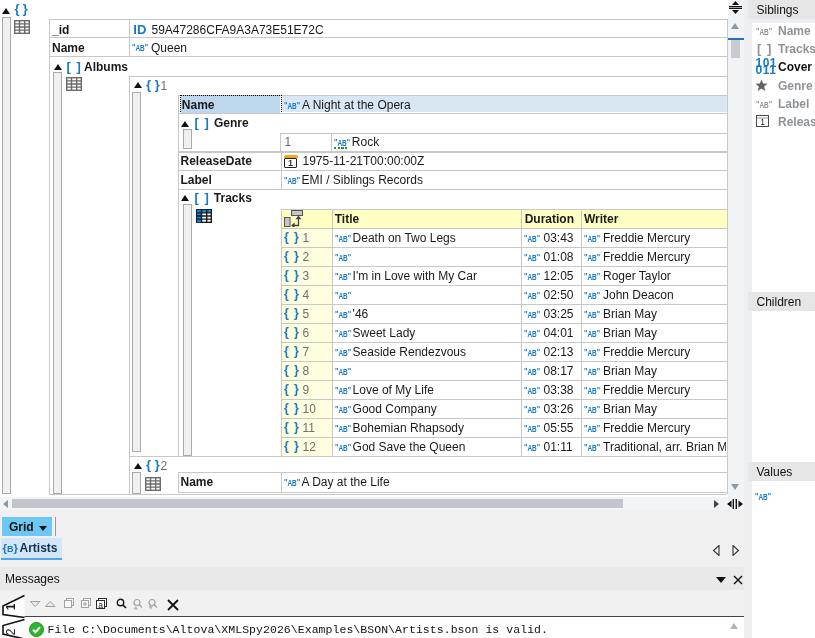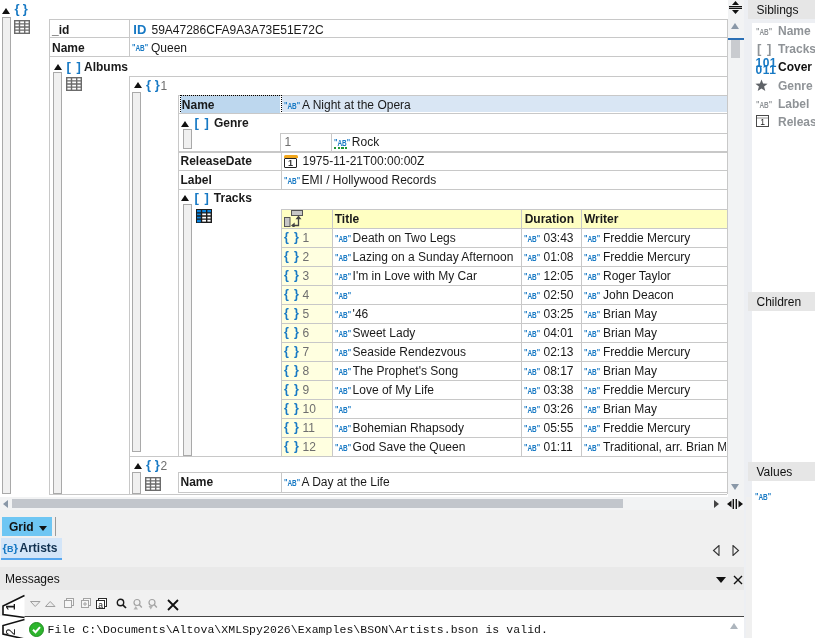--- a/index.html
+++ b/index.html
@@ -75,21 +75,21 @@
 <div class="a" style="left:333.8px;top:147px;width:14.5px;height:2.2px;background:repeating-linear-gradient(to right,#1f9636 0,#1f9636 2.2px,transparent 2.2px,transparent 3.7px)"></div>
 <div class="ln" style="left:178px;top:151.8px;width:549px;height:1px;background:#c8c8c8"></div>
 <div class="t b" style="left:180.5px;top:153.6px;line-height:14px">ReleaseDate</div>
 <div class="a" style="left:284px;top:154.8px;width:13.5px;height:3.2px;background:#f2a71d;border-radius:1.5px 1.5px 0 0"></div>
 <div class="a" style="left:284px;top:157.8px;width:11px;height:8px;border:1.4px solid #222;border-radius:1px;background:#fff;font-size:9px;font-weight:bold;text-align:center;line-height:9px;color:#333">1</div>
 <div class="t t" style="left:302.5px;top:153.6px;line-height:14px">1975-11-21T00:00:00Z</div>
 <div class="ln" style="left:178px;top:169.8px;width:549px;height:1px;background:#c8c8c8"></div>
 <div class="ln" style="left:281px;top:151.8px;width:1px;height:37.599999999999994px;background:#c8c8c8"></div>
 <div class="t b" style="left:180.5px;top:172.6px;line-height:14px">Label</div>
 <div class="a" style="left:283.5px;top:174.8px;color:#1779c4;font-weight:bold;font-size:9.5px;line-height:9px;transform:scaleX(0.76);transform-origin:0 0;white-space:nowrap">"<span style="font-size:8.5px;vertical-align:-1.2px">AB</span>"</div>
-<div class="t t" style="left:301.5px;top:172.6px;line-height:14px">EMI / Hollywood Records</div>
+<div class="t t" style="left:301.5px;top:172.6px;line-height:14px">EMI / Siblings Records</div>
 <div class="ln" style="left:178px;top:189.4px;width:549px;height:1px;background:#c8c8c8"></div>
 <div class="tri" style="left:181.3px;top:195.3px"></div>
 <div class="t b blue" style="left:194.6px;top:191.1px;font-size:13px;line-height:13px">[<i style="display:inline-block;width:5.6px"></i>]</div>
 <div class="t b" style="left:213.8px;top:191.8px;line-height:13px">Tracks</div>
 <div class="bar" style="left:182.5px;top:203.5px;height:250.0px"></div>
 <svg class="a" style="left:196px;top:209px" width="16" height="14" viewBox="0 0 16 14">
       <rect x="0.7" y="0.7" width="14.6" height="12.6" fill="#fff" stroke="#1c1c1c" stroke-width="1.4"></rect>
       <rect x="1" y="1" width="14" height="3" fill="#0a85e0"></rect>
       <rect x="1" y="4" width="4.7" height="9.3" fill="#0a85e0"></rect>
       <path d="M0 3.9h16M0 7h16M0 10.1h16M5.5 0v14M10.7 0v14" stroke="#1c1c1c" stroke-width="1.4" fill="none"></path>
@@ -128,21 +128,20 @@
 <div class="t gry" style="left:302.5px;top:231.2px;line-height:14px">1</div>
 <div class="a" style="left:334.6px;top:233.2px;color:#1779c4;font-weight:bold;font-size:9.5px;line-height:9px;transform:scaleX(0.76);transform-origin:0 0;white-space:nowrap">"<span style="font-size:8.5px;vertical-align:-1.2px">AB</span>"</div>
 <div class="cell" style="left:352.6px;top:231.2px;width:166.5px;line-height:14px">Death on Two Legs</div>
 <div class="a" style="left:524px;top:233.2px;color:#1779c4;font-weight:bold;font-size:9.5px;line-height:9px;transform:scaleX(0.76);transform-origin:0 0;white-space:nowrap">"<span style="font-size:8.5px;vertical-align:-1.2px">AB</span>"</div>
 <div class="t t" style="left:543.5px;top:231.2px;line-height:14px">03:43</div>
 <div class="a" style="left:584px;top:233.2px;color:#1779c4;font-weight:bold;font-size:9.5px;line-height:9px;transform:scaleX(0.76);transform-origin:0 0;white-space:nowrap">"<span style="font-size:8.5px;vertical-align:-1.2px">AB</span>"</div>
 <div class="cell" style="left:603px;top:231.2px;width:123px;line-height:14px">Freddie Mercury</div>
 <div class="t b blue" style="left:284px;top:249.16px;font-size:12.5px;line-height:15px">{<i style="display:inline-block;width:5px"></i>}</div>
 <div class="t gry" style="left:302.5px;top:250.16px;line-height:14px">2</div>
 <div class="a" style="left:334.6px;top:252.16px;color:#1779c4;font-weight:bold;font-size:9.5px;line-height:9px;transform:scaleX(0.76);transform-origin:0 0;white-space:nowrap">"<span style="font-size:8.5px;vertical-align:-1.2px">AB</span>"</div>
-<div class="cell" style="left:352.6px;top:250.16px;width:166.5px;line-height:14px">Lazing on a Sunday Afternoon</div>
 <div class="a" style="left:524px;top:252.16px;color:#1779c4;font-weight:bold;font-size:9.5px;line-height:9px;transform:scaleX(0.76);transform-origin:0 0;white-space:nowrap">"<span style="font-size:8.5px;vertical-align:-1.2px">AB</span>"</div>
 <div class="t t" style="left:543.5px;top:250.16px;line-height:14px">01:08</div>
 <div class="a" style="left:584px;top:252.16px;color:#1779c4;font-weight:bold;font-size:9.5px;line-height:9px;transform:scaleX(0.76);transform-origin:0 0;white-space:nowrap">"<span style="font-size:8.5px;vertical-align:-1.2px">AB</span>"</div>
 <div class="cell" style="left:603px;top:250.16px;width:123px;line-height:14px">Freddie Mercury</div>
 <div class="t b blue" style="left:284px;top:268.12px;font-size:12.5px;line-height:15px">{<i style="display:inline-block;width:5px"></i>}</div>
 <div class="t gry" style="left:302.5px;top:269.12px;line-height:14px">3</div>
 <div class="a" style="left:334.6px;top:271.12px;color:#1779c4;font-weight:bold;font-size:9.5px;line-height:9px;transform:scaleX(0.76);transform-origin:0 0;white-space:nowrap">"<span style="font-size:8.5px;vertical-align:-1.2px">AB</span>"</div>
 <div class="cell" style="left:352.6px;top:269.12px;width:166.5px;line-height:14px">I'm in Love with My Car</div>
 <div class="a" style="left:524px;top:271.12px;color:#1779c4;font-weight:bold;font-size:9.5px;line-height:9px;transform:scaleX(0.76);transform-origin:0 0;white-space:nowrap">"<span style="font-size:8.5px;vertical-align:-1.2px">AB</span>"</div>
 <div class="t t" style="left:543.5px;top:269.12px;line-height:14px">12:05</div>
@@ -175,36 +174,36 @@
 <div class="t gry" style="left:302.5px;top:344.96px;line-height:14px">7</div>
 <div class="a" style="left:334.6px;top:346.96px;color:#1779c4;font-weight:bold;font-size:9.5px;line-height:9px;transform:scaleX(0.76);transform-origin:0 0;white-space:nowrap">"<span style="font-size:8.5px;vertical-align:-1.2px">AB</span>"</div>
 <div class="cell" style="left:352.6px;top:344.96px;width:166.5px;line-height:14px">Seaside Rendezvous</div>
 <div class="a" style="left:524px;top:346.96px;color:#1779c4;font-weight:bold;font-size:9.5px;line-height:9px;transform:scaleX(0.76);transform-origin:0 0;white-space:nowrap">"<span style="font-size:8.5px;vertical-align:-1.2px">AB</span>"</div>
 <div class="t t" style="left:543.5px;top:344.96px;line-height:14px">02:13</div>
 <div class="a" style="left:584px;top:346.96px;color:#1779c4;font-weight:bold;font-size:9.5px;line-height:9px;transform:scaleX(0.76);transform-origin:0 0;white-space:nowrap">"<span style="font-size:8.5px;vertical-align:-1.2px">AB</span>"</div>
 <div class="cell" style="left:603px;top:344.96px;width:123px;line-height:14px">Freddie Mercury</div>
 <div class="t b blue" style="left:284px;top:362.92px;font-size:12.5px;line-height:15px">{<i style="display:inline-block;width:5px"></i>}</div>
 <div class="t gry" style="left:302.5px;top:363.92px;line-height:14px">8</div>
 <div class="a" style="left:334.6px;top:365.92px;color:#1779c4;font-weight:bold;font-size:9.5px;line-height:9px;transform:scaleX(0.76);transform-origin:0 0;white-space:nowrap">"<span style="font-size:8.5px;vertical-align:-1.2px">AB</span>"</div>
-<div class="cell" style="left:352.6px;top:363.92px;width:166.5px;line-height:14px">The Prophet's Song</div>
 <div class="a" style="left:524px;top:365.92px;color:#1779c4;font-weight:bold;font-size:9.5px;line-height:9px;transform:scaleX(0.76);transform-origin:0 0;white-space:nowrap">"<span style="font-size:8.5px;vertical-align:-1.2px">AB</span>"</div>
 <div class="t t" style="left:543.5px;top:363.92px;line-height:14px">08:17</div>
 <div class="a" style="left:584px;top:365.92px;color:#1779c4;font-weight:bold;font-size:9.5px;line-height:9px;transform:scaleX(0.76);transform-origin:0 0;white-space:nowrap">"<span style="font-size:8.5px;vertical-align:-1.2px">AB</span>"</div>
 <div class="cell" style="left:603px;top:363.92px;width:123px;line-height:14px">Brian May</div>
 <div class="t b blue" style="left:284px;top:381.88px;font-size:12.5px;line-height:15px">{<i style="display:inline-block;width:5px"></i>}</div>
 <div class="t gry" style="left:302.5px;top:382.88px;line-height:14px">9</div>
 <div class="a" style="left:334.6px;top:384.88px;color:#1779c4;font-weight:bold;font-size:9.5px;line-height:9px;transform:scaleX(0.76);transform-origin:0 0;white-space:nowrap">"<span style="font-size:8.5px;vertical-align:-1.2px">AB</span>"</div>
 <div class="cell" style="left:352.6px;top:382.88px;width:166.5px;line-height:14px">Love of My Life</div>
 <div class="a" style="left:524px;top:384.88px;color:#1779c4;font-weight:bold;font-size:9.5px;line-height:9px;transform:scaleX(0.76);transform-origin:0 0;white-space:nowrap">"<span style="font-size:8.5px;vertical-align:-1.2px">AB</span>"</div>
 <div class="t t" style="left:543.5px;top:382.88px;line-height:14px">03:38</div>
 <div class="a" style="left:584px;top:384.88px;color:#1779c4;font-weight:bold;font-size:9.5px;line-height:9px;transform:scaleX(0.76);transform-origin:0 0;white-space:nowrap">"<span style="font-size:8.5px;vertical-align:-1.2px">AB</span>"</div>
 <div class="cell" style="left:603px;top:382.88px;width:123px;line-height:14px">Freddie Mercury</div>
 <div class="t b blue" style="left:284px;top:400.84px;font-size:12.5px;line-height:15px">{<i style="display:inline-block;width:5px"></i>}</div>
 <div class="t gry" style="left:302.5px;top:401.84px;line-height:14px">10</div>
 <div class="a" style="left:334.6px;top:403.84px;color:#1779c4;font-weight:bold;font-size:9.5px;line-height:9px;transform:scaleX(0.76);transform-origin:0 0;white-space:nowrap">"<span style="font-size:8.5px;vertical-align:-1.2px">AB</span>"</div>
+<div class="cell" style="left:352.6px;top:401.84px;width:166.5px;line-height:14px">Good Company</div>
 <div class="a" style="left:524px;top:403.84px;color:#1779c4;font-weight:bold;font-size:9.5px;line-height:9px;transform:scaleX(0.76);transform-origin:0 0;white-space:nowrap">"<span style="font-size:8.5px;vertical-align:-1.2px">AB</span>"</div>
 <div class="t t" style="left:543.5px;top:401.84px;line-height:14px">03:26</div>
 <div class="a" style="left:584px;top:403.84px;color:#1779c4;font-weight:bold;font-size:9.5px;line-height:9px;transform:scaleX(0.76);transform-origin:0 0;white-space:nowrap">"<span style="font-size:8.5px;vertical-align:-1.2px">AB</span>"</div>
 <div class="cell" style="left:603px;top:401.84px;width:123px;line-height:14px">Brian May</div>
 <div class="t b blue" style="left:284px;top:419.8px;font-size:12.5px;line-height:15px">{<i style="display:inline-block;width:5px"></i>}</div>
 <div class="t gry" style="left:302.5px;top:420.8px;line-height:14px">11</div>
 <div class="a" style="left:334.6px;top:422.8px;color:#1779c4;font-weight:bold;font-size:9.5px;line-height:9px;transform:scaleX(0.76);transform-origin:0 0;white-space:nowrap">"<span style="font-size:8.5px;vertical-align:-1.2px">AB</span>"</div>
 <div class="cell" style="left:352.6px;top:420.8px;width:166.5px;line-height:14px">Bohemian Rhapsody</div>
 <div class="a" style="left:524px;top:422.8px;color:#1779c4;font-weight:bold;font-size:9.5px;line-height:9px;transform:scaleX(0.76);transform-origin:0 0;white-space:nowrap">"<span style="font-size:8.5px;vertical-align:-1.2px">AB</span>"</div>
 <div class="t t" style="left:543.5px;top:420.8px;line-height:14px">05:55</div>

